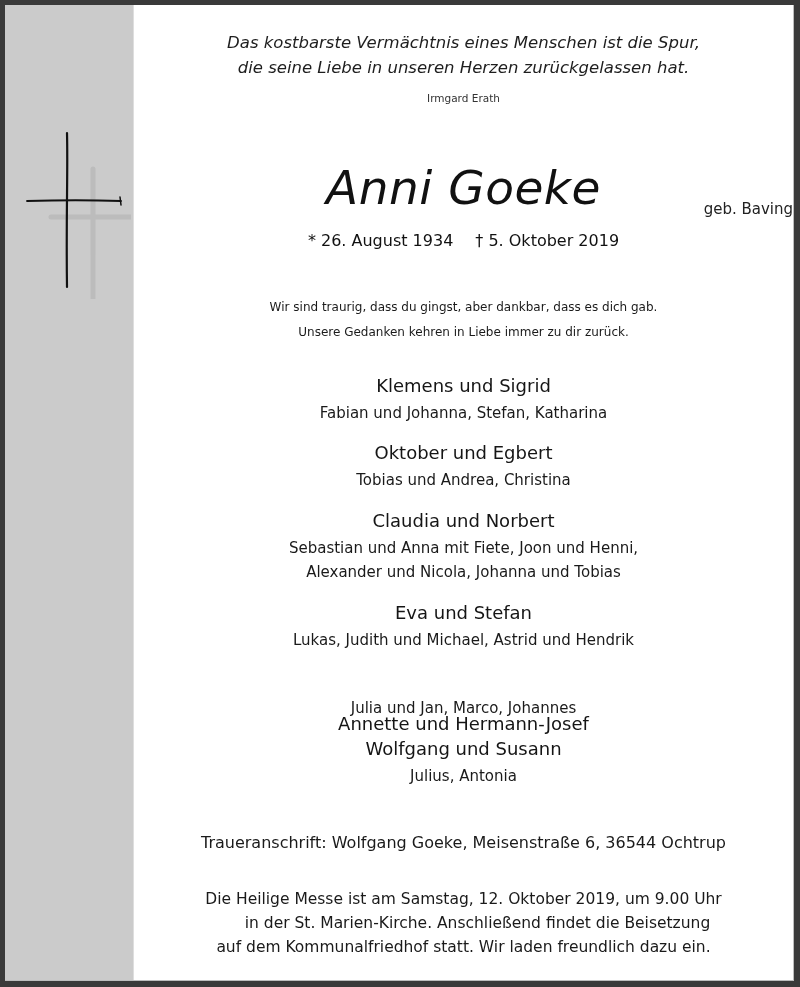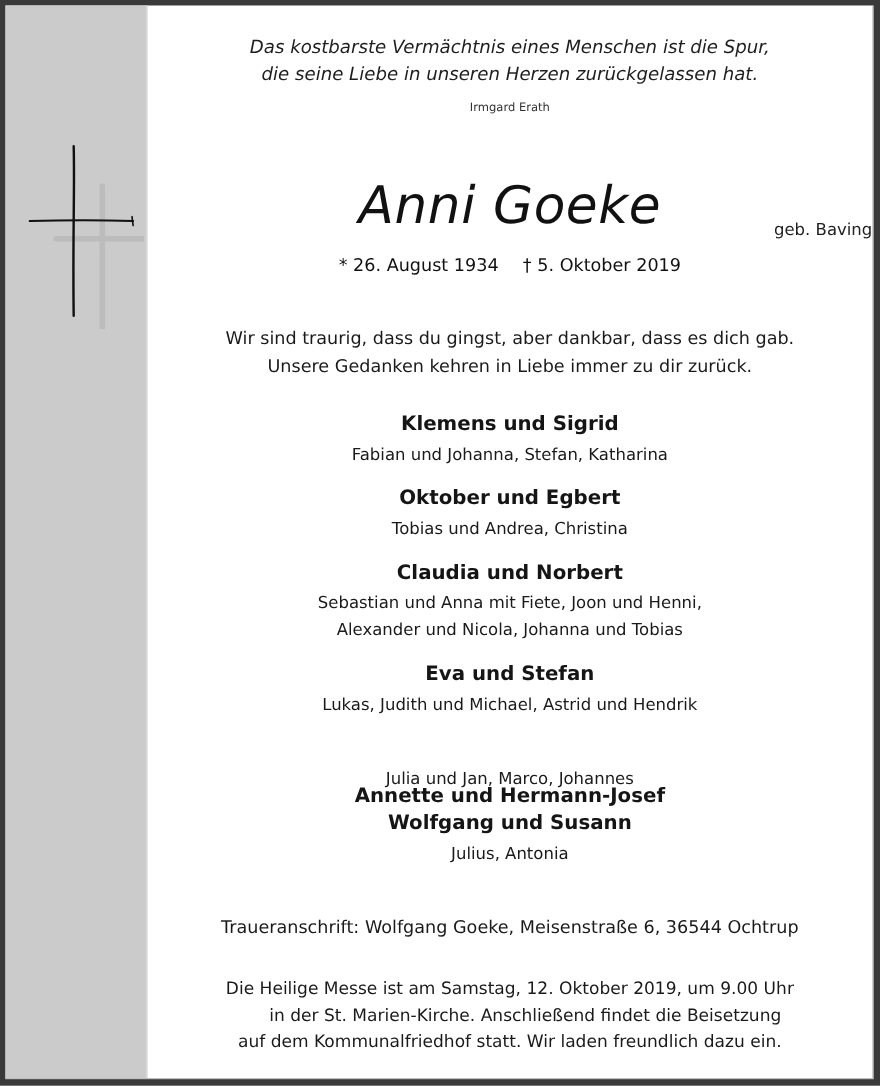--- a/index.html
+++ b/index.html
@@ -7,22 +7,22 @@
   .frame { position:absolute; left:5px; top:5px; width:788px; height:975px; background:#ffffff; border-right:1px solid #bdbdbd; border-bottom:1px solid #bdbdbd; }
   .sidebar { position:absolute; left:0; top:0; width:128px; height:100%; background:#cbcbcb; border-right:1px solid #dedede; }
   .cross { position:absolute; left:16px; top:124px; }
   .content { position:absolute; left:129px; right:0; top:0; bottom:0; text-align:center; }
   .t { position:absolute; left:0; right:0; white-space:nowrap; }
   .quote { font-style:italic; font-size:16.5px; line-height:25px; color:#1e1e1e; }
   .author { font-size:10.5px; color:#333; }
   .name { font-style:italic; font-size:47px; letter-spacing:0.5px; color:#111; font-family:"DejaVu Sans", sans-serif; font-weight:normal; }
   .birth { font-size:15px; color:#222;text-align:right; }
   .dates { font-size:16px; color:#111; }
-  .verse { font-size:16px; line-height:25px; color:#1a1a1a; }
-  .fam-head { font-size:18px; color:#151515;font-weight:bold; }
+  .verse { font-size:12px; line-height:25px; color:#1a1a1a; }
+  .fam-head { font-size:18px; color:#151515; }
   .fam-kids { font-size:15px; line-height:22.5px; color:#1a1a1a; }
   .addr { font-size:16px; color:#1a1a1a; }
   .mass { font-size:15.5px; line-height:24px; color:#1a1a1a; }
   .gap { display:inline-block; width:22px; }
 </style>
 </head>
 <body>
 
 <div class="frame">
   <div class="sidebar">

